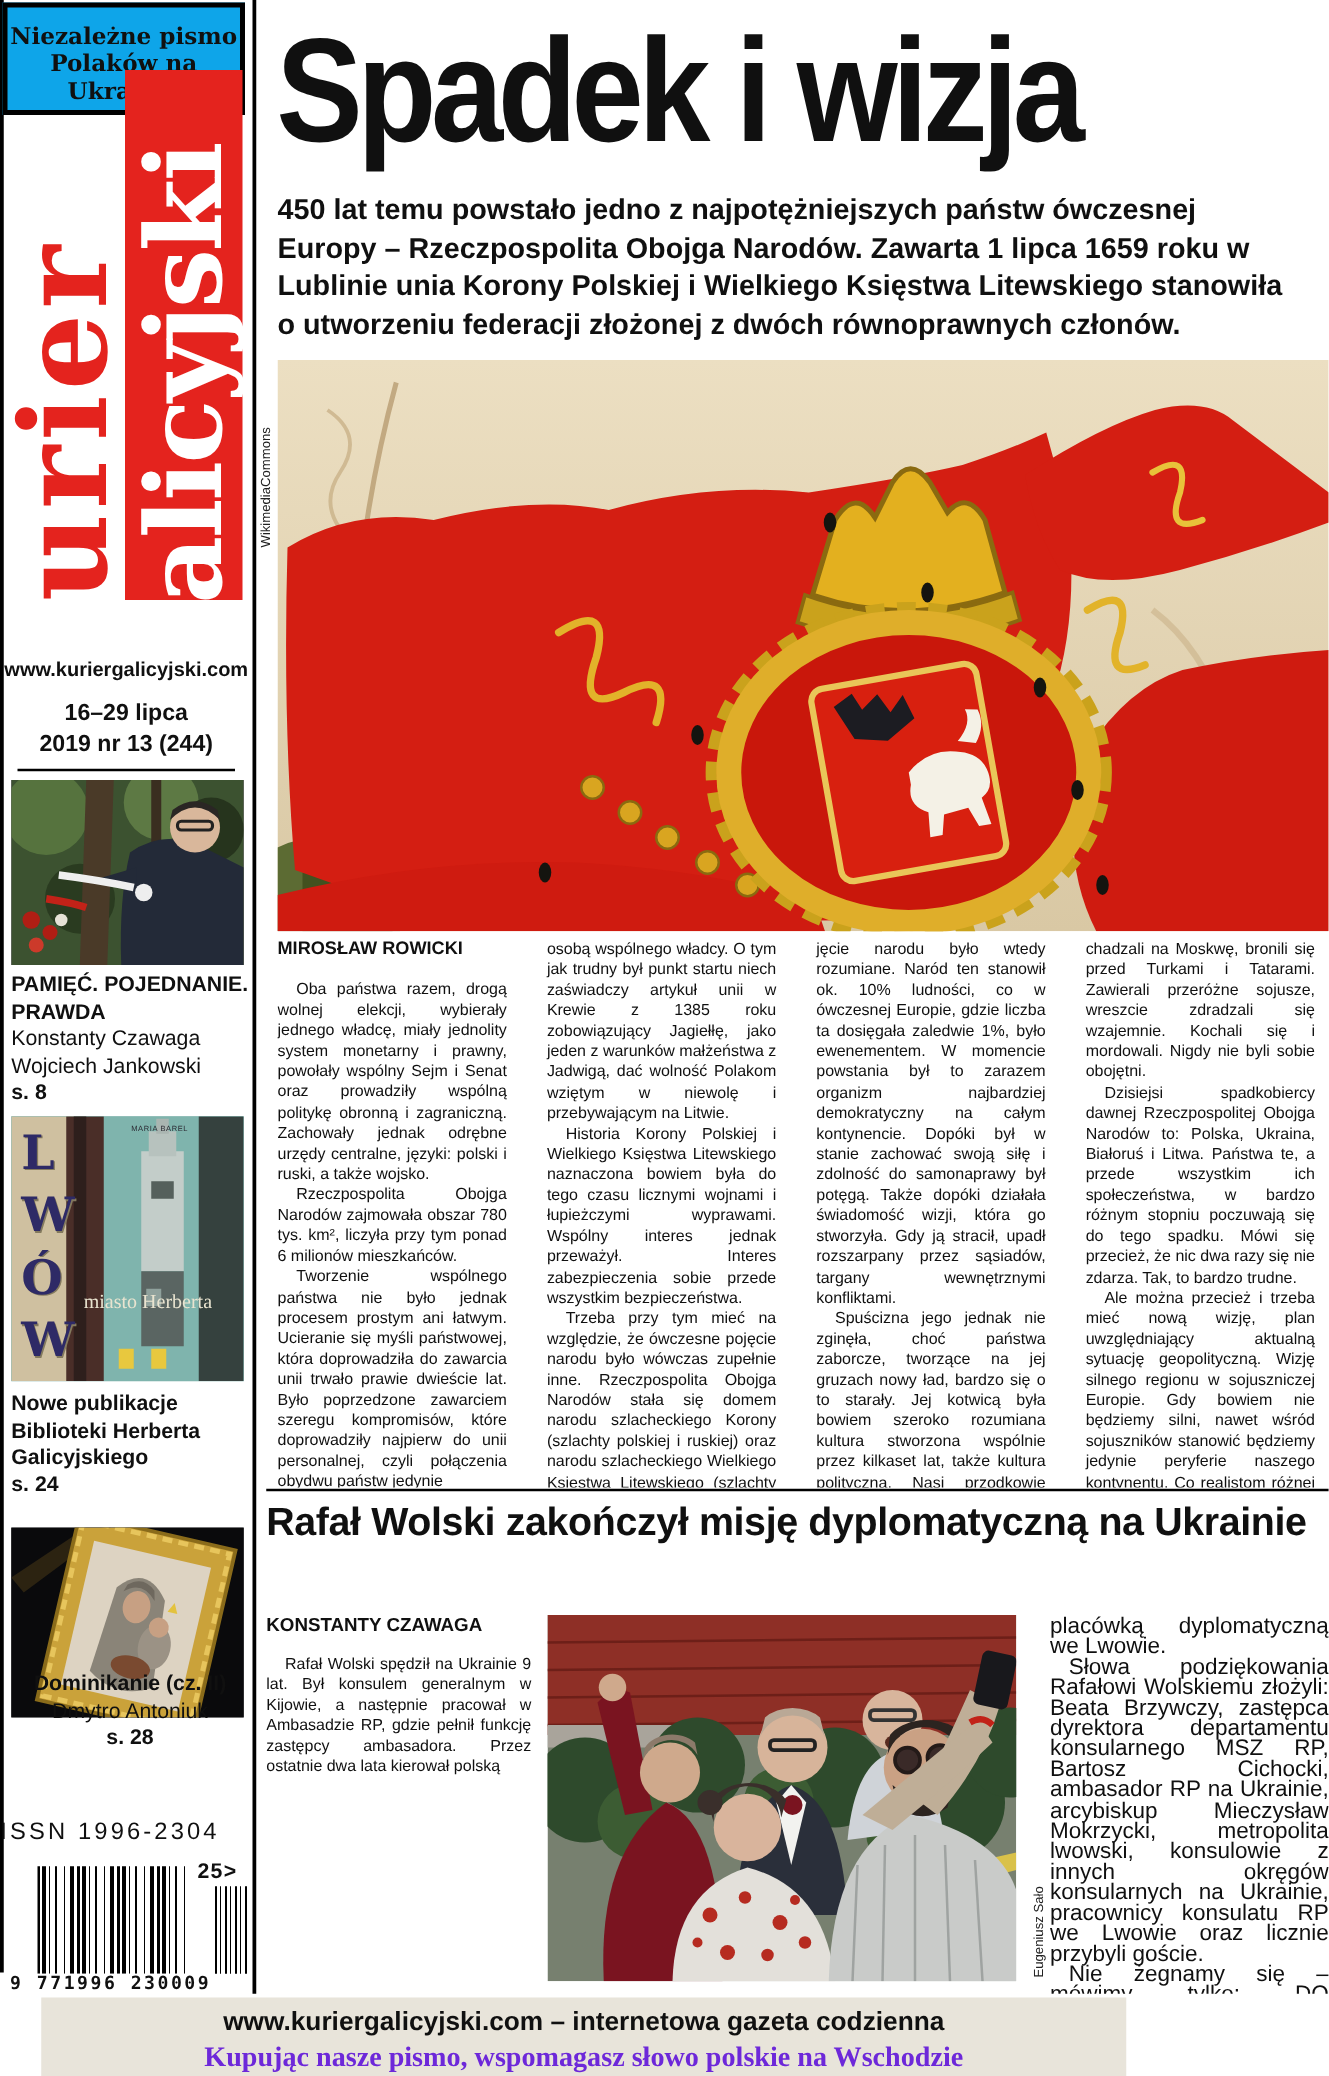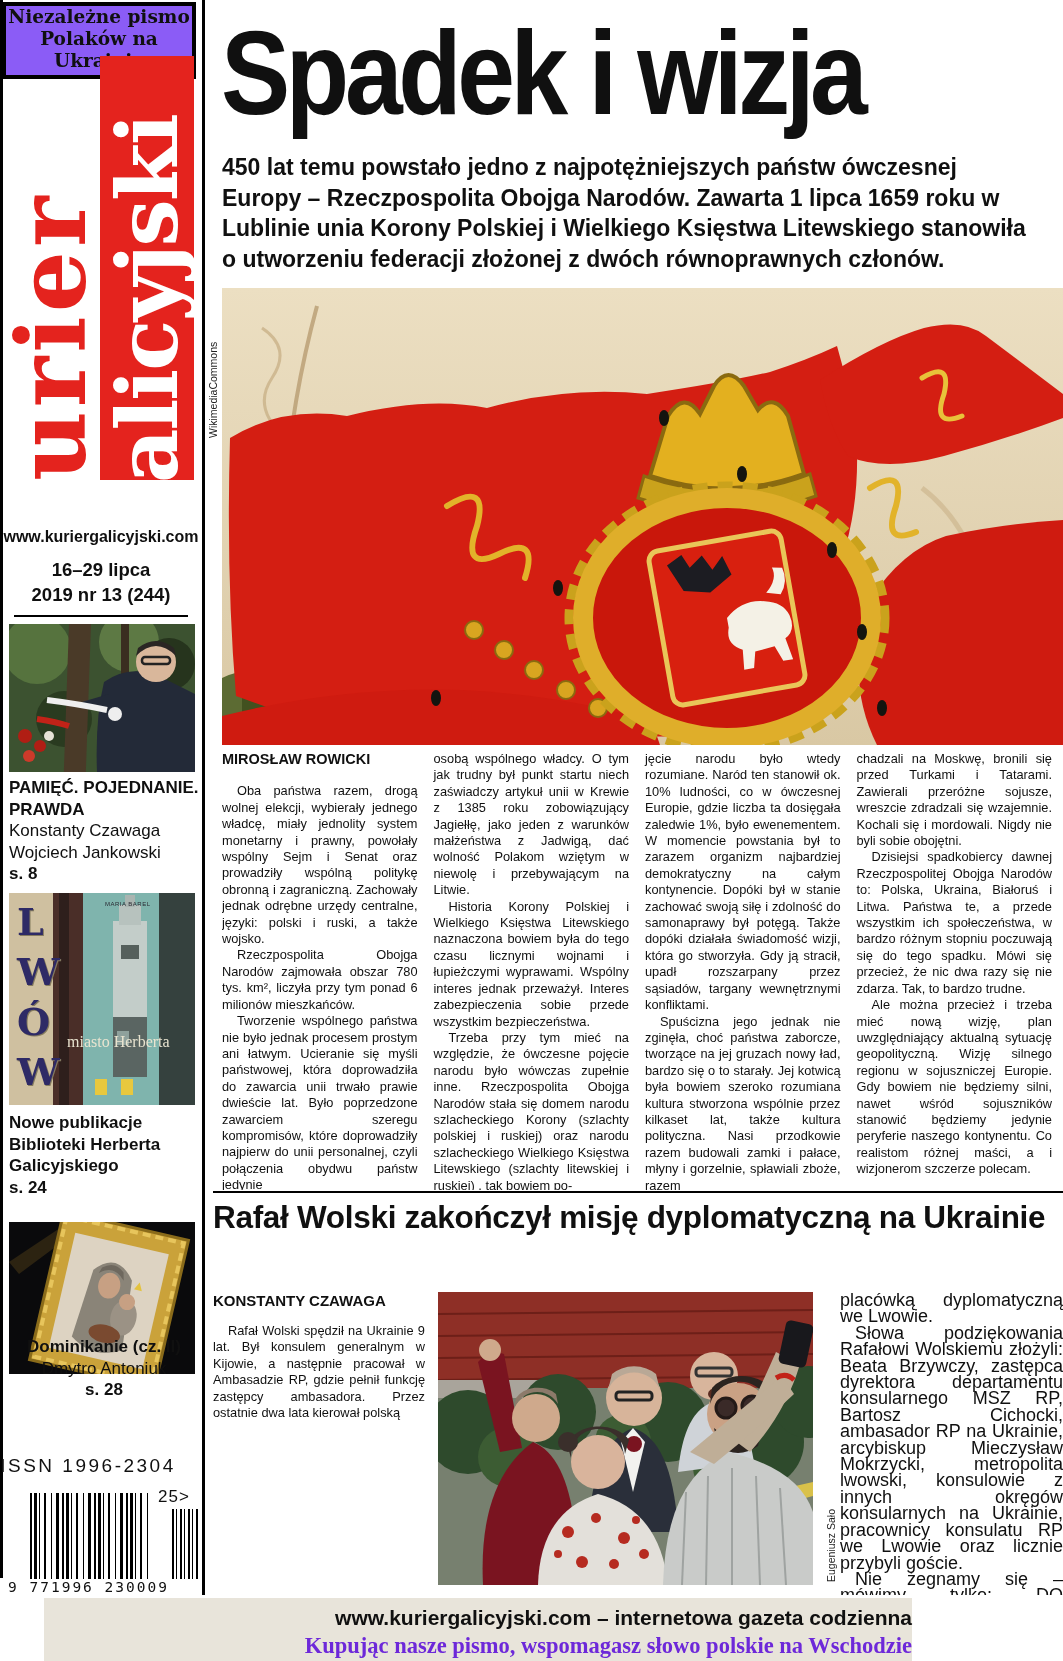--- a/index.html
+++ b/index.html
@@ -4,41 +4,41 @@
 <style>
   html,body{margin:0;padding:0;}
   body{width:1063px;height:1661px;position:relative;background:#fff;
        font-family:"Liberation Sans",sans-serif;color:#101010;overflow:hidden;}
   .abs{position:absolute;}
   .rot{position:absolute;transform-origin:0 0;transform:rotate(-90deg);white-space:nowrap;}
 
   
   #border-left{left:0;top:0;width:3px;height:1578px;background:#000;}
   #sidebar-divider{left:202px;top:0;width:3px;height:1595px;background:#000;}
-  #tagline-box{left:2px;top:2px;width:186px;border:4px solid #000;background:#8b5cf6;
+  #tagline-box{left:2px;top:2px;width:186px;border:4px solid #000;background:#0ea5e9;
       text-align:center;font-family:"DejaVu Serif","Liberation Serif",serif;
-      font-weight:bold;font-size:18.5px;line-height:22px;padding:0 0 3px;}
+      font-weight:bold;font-size:18.5px;line-height:22px;padding:13px 0 3px;}
   #logo-bar{left:100px;top:56px;width:94px;height:424px;}
   .logo-word{font-family:"DejaVu Serif","Liberation Serif",serif;font-weight:bold;}
   #logo-urier{left:4px;top:481px;font-size:96px;line-height:96px;letter-spacing:4px;}
   #logo-alicyjski{left:102px;top:483px;font-size:84px;line-height:92px;letter-spacing:-2px;color:#fff;}
   #site-url{left:0;top:528px;width:202px;text-align:center;font-weight:bold;font-size:16px;}
   #date-block{left:0;top:557px;width:202px;text-align:center;font-weight:bold;
       font-size:18.5px;line-height:25px;}
   #sidebar-rule{left:14px;top:615px;width:174px;height:2px;background:#000;}
   .simg{left:9px;width:186px;overflow:hidden;background:#444;}
   #teaser1-img{top:624px;height:148px;}
   #teaser2-img{top:893px;height:212px;background:#7fb4ad;}
   #teaser3-img{top:1222px;height:152px;background:#0a0a0c;}
   .scap{left:9px;width:190px;font-size:17px;line-height:21.5px;}
   .scap .t{font-weight:bold;}
   .scap .p{font-weight:bold;}
   #cap1{top:777px;} #cap2{top:1112px;} #cap3{top:1336px;text-align:center;}
   #issn{left:0;top:1455px;width:176px;text-align:center;font-size:19px;letter-spacing:2.5px;}
-  #barcode{left:30px;top:1479px;width:164px;height:120px;}
+  #barcode{left:30px;top:1479px;width:164px;height:120px;font-weight:bold;}
   .bars{position:absolute;left:0;top:14px;width:118px;height:86px;background:
     repeating-linear-gradient(90deg,#000 0 2px,#fff 2px 4px,#000 4px 7px,#fff 7px 9px,
     #000 9px 10px,#fff 10px 14px,#000 14px 16px,#fff 16px 21px,#000 21px 22px,#fff 22px 26px,
     #000 26px 29px,#fff 29px 32px);}
   .addon-bars{position:absolute;left:142px;top:30px;width:26px;height:70px;background:
     repeating-linear-gradient(90deg,#000 0 2px,#fff 2px 4px,#000 4px 5px,#fff 5px 8px);}
   .addon-num{position:absolute;left:128px;top:8px;font-size:17px;letter-spacing:1px;}
   .bdigits{position:absolute;left:-22px;top:100px;font-family:"DejaVu Sans Mono",monospace;
     font-size:14.5px;letter-spacing:2px;background:#fff;}
 
@@ -49,40 +49,40 @@
   .bc-sub{position:absolute;left:58px;top:140px;font-family:"Liberation Serif",serif;
     font-size:16px;color:#e9e4d0;}
 
   
   #headline1{left:221px;top:16px;font-size:118px;line-height:114px;font-weight:bold;
       letter-spacing:-5px;transform:scaleX(.88);transform-origin:0 0;}
   #standfirst{left:222px;top:152px;width:816px;font-size:23px;font-weight:bold;line-height:30.5px;}
   #figure1{left:205px;top:288px;width:858px;height:457px;}
   #fig1-credit{left:2px;top:148px;font-size:10.5px;color:#222;}
   #flag-svg{position:absolute;left:17px;top:0;}
-  #columns{left:222px;top:751px;width:830px;height:439px;display:flex;gap:16px;overflow:hidden;}
+  #columns{left:222px;top:751px;width:830px;height:439px;display:flex;gap:32px;overflow:hidden;}
   .col{flex:1;text-align:justify;font-size:12.8px;line-height:16.4px;}
   .col p{margin:0;}
   p.ind{text-indent:15px;}
   .byline{font-weight:bold;font-size:14.5px;margin-bottom:16px;text-align:left;}
   #rule2{left:213px;top:1191px;width:850px;height:2px;background:#000;}
   #headline2{left:213px;top:1199px;width:850px;font-size:31.5px;font-weight:bold;letter-spacing:-.3px;}
   #story2{left:213px;top:1292px;width:850px;height:303px;display:flex;gap:13px;overflow:hidden;}
   .s2left{width:212px;flex:0 0 212px;}
   .byline2{font-weight:bold;font-size:15px;margin:0 0 14px 0;}
   .lead2{font-weight:bold;font-size:17.5px;line-height:21.5px;margin:0 0 13px 0;}
   .s2left p.body{margin:0;text-align:justify;font-size:12.8px;line-height:16.4px;text-indent:15px;}
   .s2photo{position:relative;width:389px;flex:0 0 389px;height:293px;}
   #photo2-credit{left:387px;top:290px;font-size:10.5px;color:#222;}
   .s2right{flex:1;text-align:justify;font-size:18px;line-height:16.4px;}
   .s2right p{margin:0;}
   .gapTop{margin-top:17px;}
 
   
-  #footer{left:33px;top:1598px;width:868px;height:63px;background:#e8e4da;text-align:right;margin-left:11px;}
+  #footer{left:33px;top:1598px;width:868px;height:63px;background:#e8e4da;text-align:center;}
   .f1{margin-top:8px;font-size:21px;font-weight:bold;}
   .f2{margin-top:3px;font-size:22.5px;font-weight:bold;
       font-family:"Liberation Serif",serif;color:#6d28d9;}
 </style>
 </head>
 <body>
 
 <div class="abs" id="border-left"></div>
 <div class="abs" id="sidebar-divider"></div>
 

